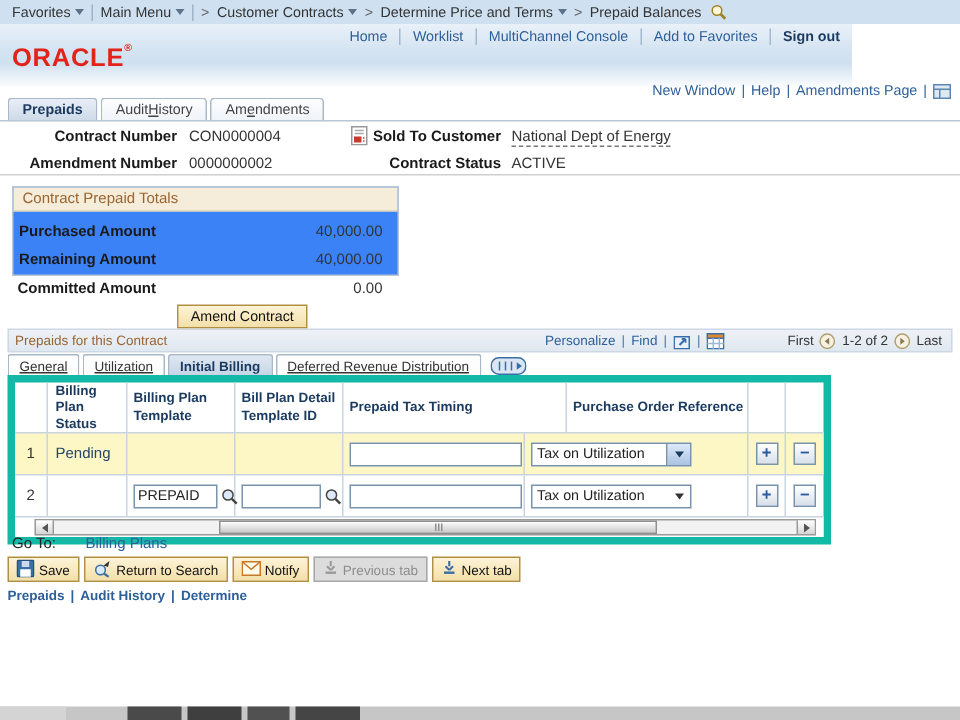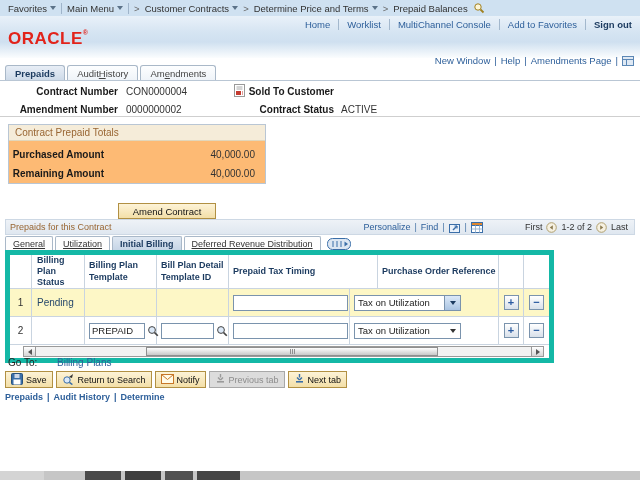--- a/index.html
+++ b/index.html
@@ -8,21 +8,21 @@
 
   
   .bc-bar{position:absolute;top:0;left:0;width:640px;height:16px;background:#cfe1f1;
           display:flex;align-items:center;gap:5px;padding-left:8px;box-sizing:border-box;font-size:9.5px;color:#333;}
   .bc-item{display:flex;align-items:center;gap:3px;cursor:pointer;white-space:nowrap;}
   .caret{width:0;height:0;border-left:3px solid transparent;border-right:3px solid transparent;border-top:4px solid #5b7288;}
   .bc-sep{width:1px;height:11px;background:#9fb4ca;}
   .gt{color:#666;}
 
   
-  .hdr-band{position:absolute;top:16px;left:0;width:640px;height:42px;
+  .hdr-band{position:absolute;top:16px;left:0;width:568px;height:42px;
             background:linear-gradient(to bottom,#e9f1f9 0%,#d5e4f2 40%,#cfe0f0 62%,#fbfdfe 100%);}
   .hdr-links{position:absolute;top:3px;right:8px;display:flex;align-items:center;gap:8px;font-size:9.5px;}
   .hdr-link{color:#2d5f9a;cursor:pointer;white-space:nowrap;}
   .hl-sep{width:1px;height:11px;background:#a3b8cd;}
   .signout{font-weight:bold;color:#1b3a5f;}
   .logo{position:absolute;left:8px;top:13px;color:#e2231a;font-weight:bold;font-size:17px;letter-spacing:.5px;}
   .logo .tm{font-size:7px;vertical-align:top;}
 
   
   .util-row{position:absolute;top:55px;right:6px;display:flex;gap:4px;font-size:9.5px;}
@@ -38,30 +38,30 @@
   .tabs-line{position:absolute;top:80px;left:0;width:640px;height:1px;background:#b9c6d4;}
 
   
   .f-label{position:absolute;font-weight:bold;color:#1a1a1a;text-align:right;white-space:nowrap;}
   .f-val{position:absolute;color:#333;white-space:nowrap;}
   .dashed{border-bottom:1px dashed #777;}
   .doc-icon{position:absolute;left:233px;top:84px;cursor:pointer;}
   .sep-line{position:absolute;top:116px;left:0;width:640px;height:1px;background:#cfcfcf;}
 
   
-  .totals{position:absolute;left:8px;top:124px;width:258px;height:60px;border:1px solid #b9c6d4;background:#fdba74;box-sizing:border-box;}
+  .totals{position:absolute;left:8px;top:124px;width:258px;height:60px;border:1px solid #b9c6d4;background:#3b82f6;box-sizing:border-box;}
   .totals-hdr{height:15px;background:#f5ecd9;border-bottom:1px solid #e2d6ba;color:#996633;display:flex;align-items:center;padding-left:6px;}
   .t-body{padding-top:4px;}
   .t-row{display:flex;align-items:center;height:19px;}
   .t-label{width:95px;text-align:right;font-weight:bold;color:#1a1a1a;}
   .t-val{flex:1;text-align:right;padding-right:10px;}
 
   .btn-tan{background:linear-gradient(#fdf3d7,#f3dfa8);border:1px solid #b19043;color:#111;
            display:flex;align-items:center;justify-content:center;cursor:pointer;box-sizing:border-box;}
-  .amend-btn{position:absolute;left:118px;top:203px;width:98px;height:16px;font-size:9.5px;}
+  .amend-btn{position:absolute;left:118px;top:203px;width:87px;height:16px;font-size:9.5px;}
 
   
   .grid-bar{position:absolute;left:5px;top:219px;width:630px;height:16px;box-sizing:border-box;
             background:linear-gradient(#eef2f7,#dfe7f0);border:1px solid #cdd8e4;display:flex;align-items:center;font-size:9px;}
   .grid-title{color:#996633;padding-left:4px;white-space:nowrap;}
   .gb-right{margin-left:auto;display:flex;align-items:center;gap:4px;padding-right:6px;}
   .g-link{color:#2d5f9a;cursor:pointer;white-space:nowrap;}
   .g-pipe{color:#4a77a8;}
   .gb-gap{width:34px;}
   .nav-txt{color:#333;white-space:nowrap;}
@@ -224,37 +224,42 @@
     <svg width="13" height="13">
         <rect x="1.5" y="0.5" width="10" height="12" fill="#fff" stroke="#999"></rect>
         <line x1="3.5" y1="3" x2="9.5" y2="3" stroke="#aaa"></line>
         <line x1="3.5" y1="5" x2="9.5" y2="5" stroke="#aaa"></line>
         <rect x="3" y="7" width="5" height="4" fill="#c43b30"></rect>
         <line x1="9" y1="8" x2="10" y2="8" stroke="#c43b30"></line>
         <line x1="9" y1="10" x2="10" y2="10" stroke="#c43b30"></line>
       </svg>
   </span>
   <span class="f-label" style="left:240px;top:86px;width:94px;">Sold To Customer</span>
+  <span class="f-val dashed" style="left:341px;top:86px;">National Dept of Energy</span>
   <span class="f-label" style="left:0;top:104px;width:118px;">Amendment Number</span>
   <span class="f-val" style="left:126px;top:104px;">0000000002</span>
   <span class="f-label" style="left:240px;top:104px;width:94px;">Contract Status</span>
   <span class="f-val" style="left:341px;top:104px;">ACTIVE</span>
 
   <div class="sep-line"></div>
 
   <div class="totals">
     <div class="totals-hdr">Contract Prepaid Totals</div>
     <div class="t-body">
       <div class="t-row">
         <span class="t-label">Purchased Amount</span>
         <span class="t-val">40,000.00</span>
       </div>
       <div class="t-row">
         <span class="t-label">Remaining Amount</span>
         <span class="t-val">40,000.00</span>
+      </div>
+      <div class="t-row">
+        <span class="t-label">Committed Amount</span>
+        <span class="t-val">0.00</span>
       </div>
     </div>
   </div>
 
   <div class="btn-tan amend-btn">Amend Contract</div>
 
   <div class="grid-bar">
     <span class="grid-title">Prepaids for this Contract</span>
     <div class="gb-right">
       <span class="g-link">Personalize</span>

